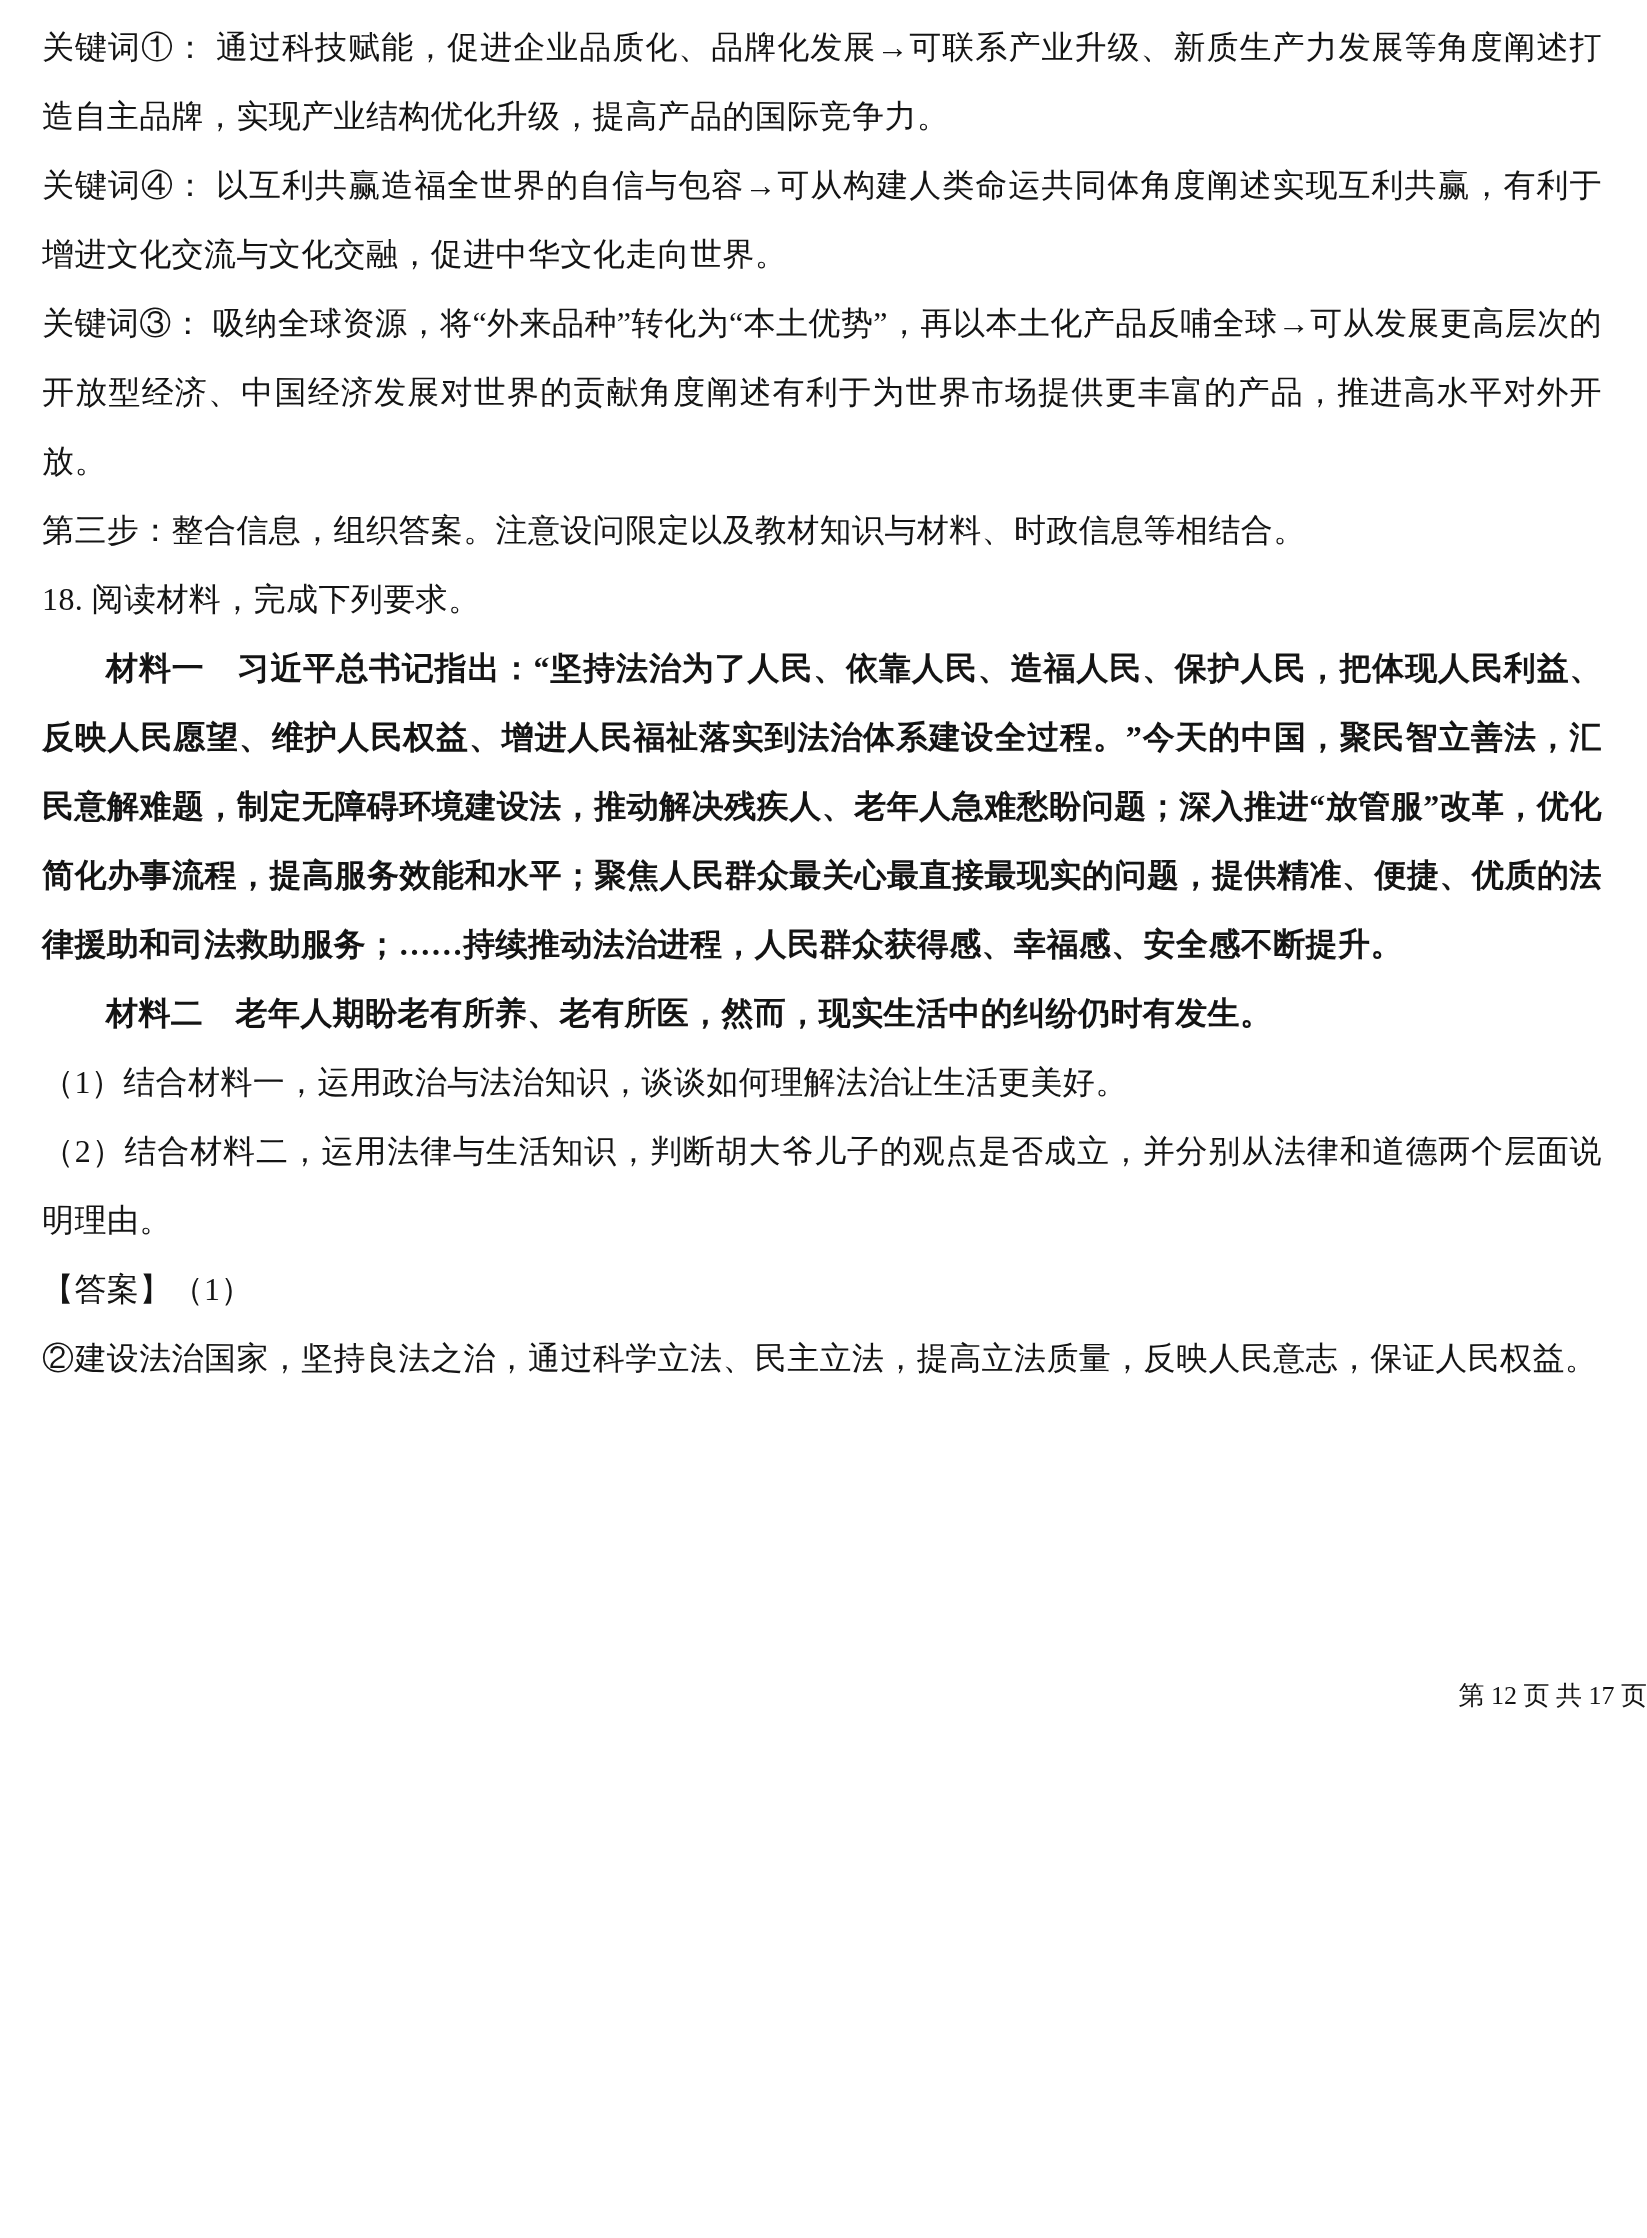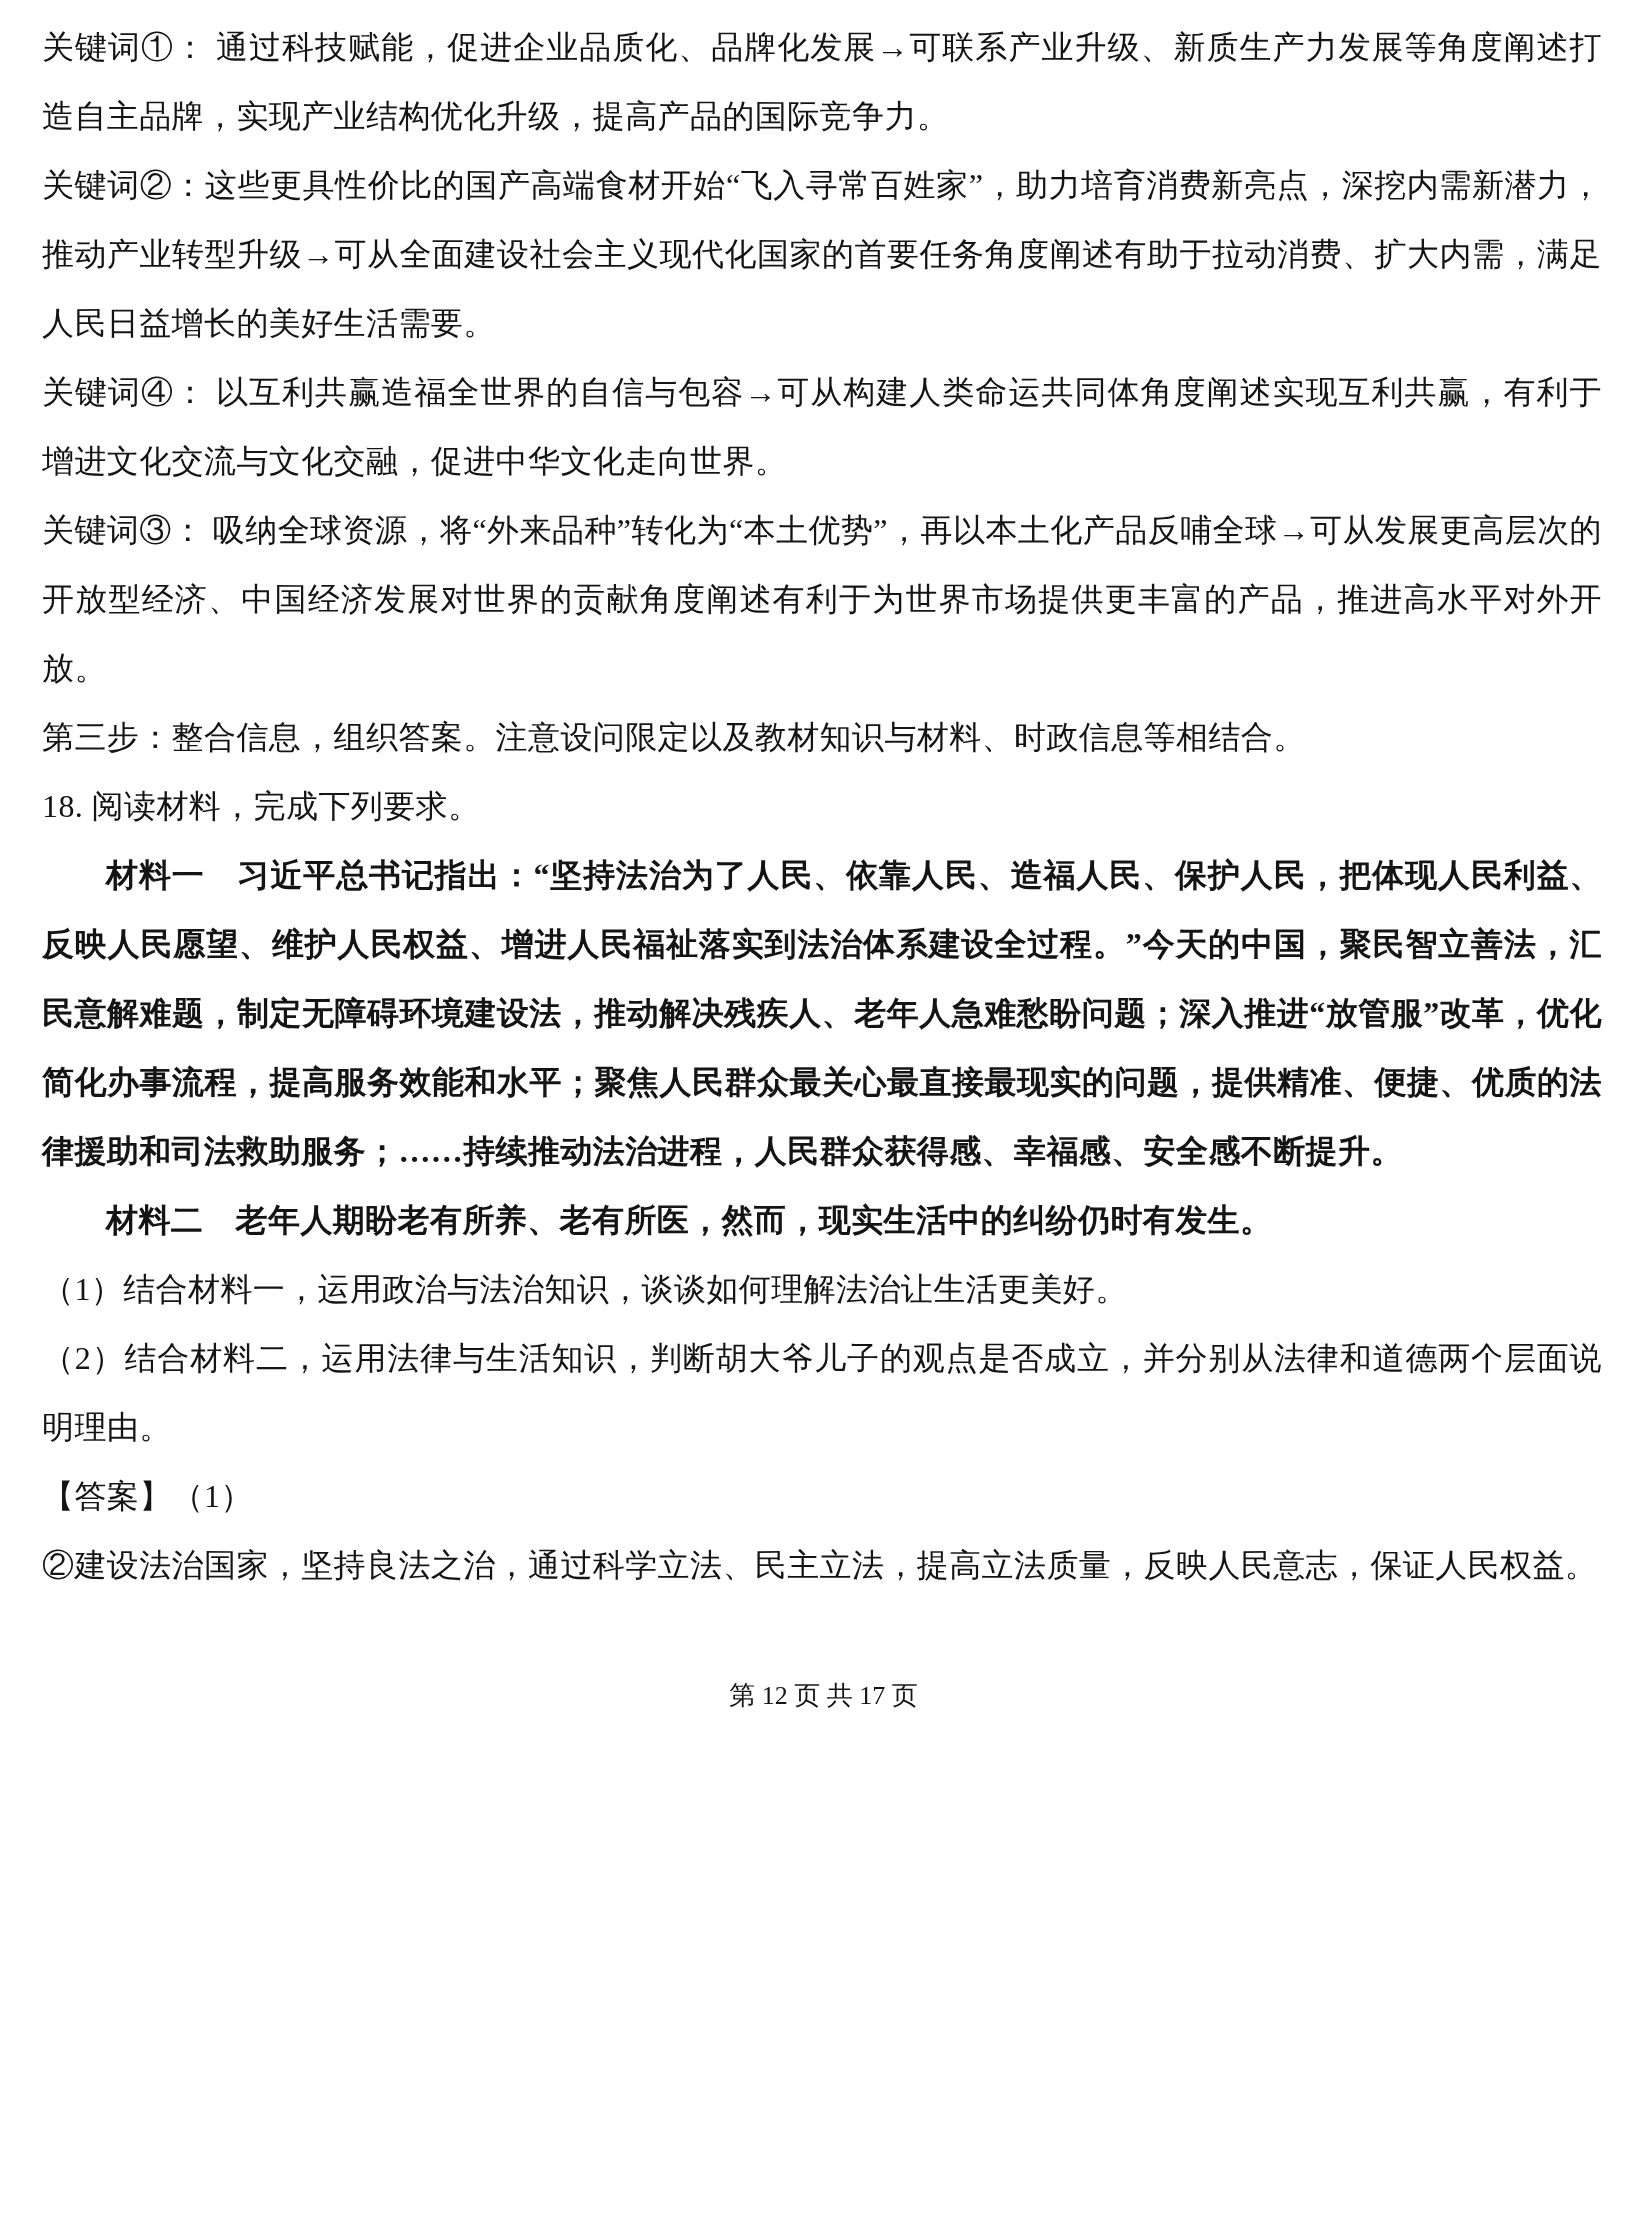--- a/index.html
+++ b/index.html
@@ -29,33 +29,32 @@
   }
   .content p.indent {
     text-indent: 2em;
     font-weight: bold;
   }
   .footer {
     position: absolute;
     left: 0;
     right: 0;
     bottom: 20.4px;
-    text-align: center;
+    text-align: right;
     font-size: 26px;
     color: #141414;
     font-family: "Liberation Serif", "DejaVu Serif", serif;
   }
 </style>
 </head>
 <body>
 
 <div class="page">
   <div class="content" id="content">
       <p>关键词①： 通过科技赋能，促进企业品质化、品牌化发展→可联系产业升级、新质生产力发展等角度阐述打造自主品牌，实现产业结构优化升级，提高产品的国际竞争力。</p>
-      <p>关键词②：这些更具性价比的国产高端食材开始“飞入寻常百姓家”，助力培育消费新亮点，深挖内需新潜力，推动产业转型升级→可从全面建设社会主义现代化国家的首要任务角度阐述有助于拉动消费、扩大内需，满足人民日益增长的美好生活需要。</p>
       <p>关键词④： 以互利共赢造福全世界的自信与包容→可从构建人类命运共同体角度阐述实现互利共赢，有利于增进文化交流与文化交融，促进中华文化走向世界。</p>
       <p>关键词③： 吸纳全球资源，将“外来品种”转化为“本土优势”，再以本土化产品反哺全球→可从发展更高层次的开放型经济、中国经济发展对世界的贡献角度阐述有利于为世界市场提供更丰富的产品，推进高水平对外开放。</p>
       <p>第三步：整合信息，组织答案。注意设问限定以及教材知识与材料、时政信息等相结合。</p>
       <p>18. 阅读材料，完成下列要求。</p>
       <p class="indent">材料一　习近平总书记指出：“坚持法治为了人民、依靠人民、造福人民、保护人民，把体现人民利益、反映人民愿望、维护人民权益、增进人民福祉落实到法治体系建设全过程。”今天的中国，聚民智立善法，汇民意解难题，制定无障碍环境建设法，推动解决残疾人、老年人急难愁盼问题；深入推进“放管服”改革，优化简化办事流程，提高服务效能和水平；聚焦人民群众最关心最直接最现实的问题，提供精准、便捷、优质的法律援助和司法救助服务；……持续推动法治进程，人民群众获得感、幸福感、安全感不断提升。</p>
       <p class="indent">材料二　老年人期盼老有所养、老有所医，然而，现实生活中的纠纷仍时有发生。</p>
       <p>（1）结合材料一，运用政治与法治知识，谈谈如何理解法治让生活更美好。</p>
       <p>（2）结合材料二，运用法律与生活知识，判断胡大爷儿子的观点是否成立，并分别从法律和道德两个层面说明理由。</p>
       <p>【答案】（1）</p>
       <p>②建设法治国家，坚持良法之治，通过科学立法、民主立法，提高立法质量，反映人民意志，保证人民权益。</p>

